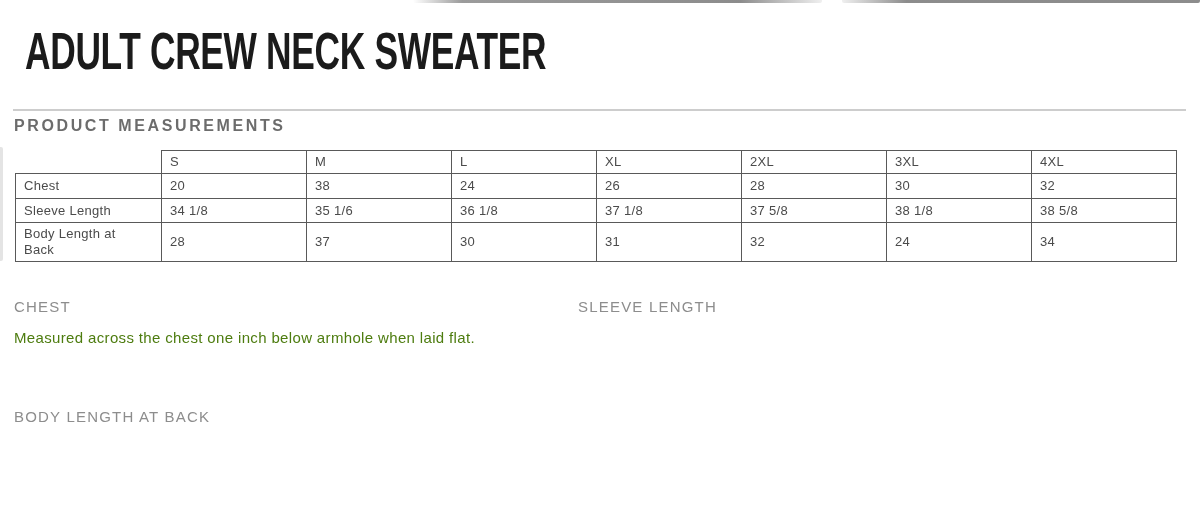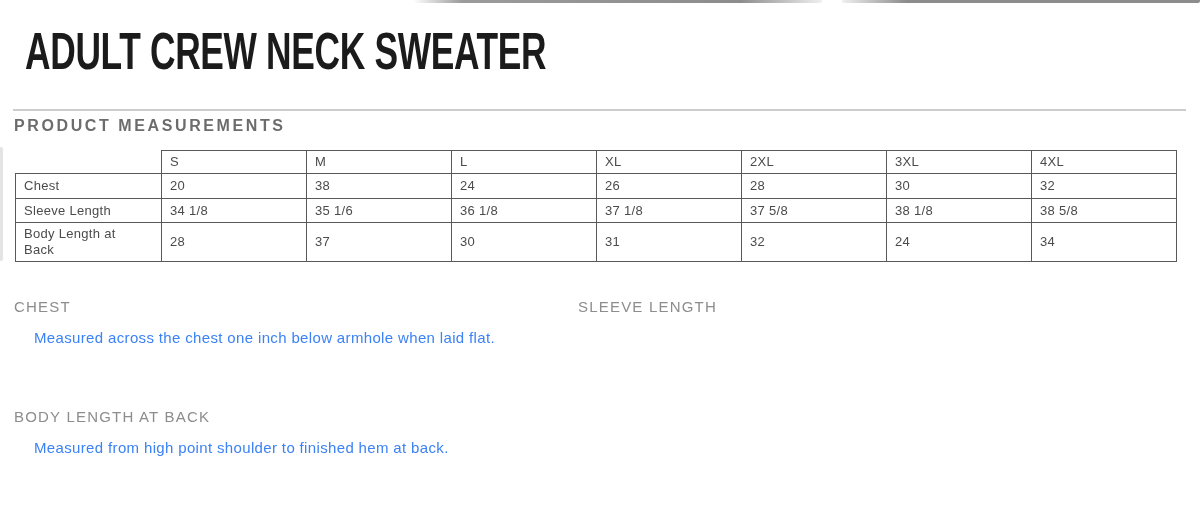--- a/index.html
+++ b/index.html
@@ -68,23 +68,22 @@
 
   .def { position: absolute; }
   .def-0 { left: 14px;  top: 297px; width: 540px; }
   .def-1 { left: 578px; top: 297px; width: 525px; }
   .def-2 { left: 14px;  top: 407px; width: 540px; }
   .def-heading {
     font-size: 15px; color: #8d8d8d; letter-spacing: 1.2px;
     line-height: 20px; margin-bottom: 7px;
   }
   .def-text {
-    font-size: 15px; color: #3b82f6; letter-spacing: 0.35px;
+    font-size: 15px; color: #4d7c0f; letter-spacing: 0.35px;
     line-height: 27px;
-    margin-left: 20px;
   }
 
   .bottom-bar {
     position: absolute; left: 0; top: 502px; width: 1190px; height: 5px;
     background: #d2d2d2; border-radius: 0 3px 3px 0;
   }
 </style>
 </head>
 <body>
 
@@ -155,18 +154,17 @@
     <div class="def-heading">CHEST</div>
     <div class="def-text">Measured across the chest one inch below armhole when laid flat.</div>
   </div>
 
   <div class="def def-1">
     <div class="def-heading">SLEEVE LENGTH</div>
   </div>
 
   <div class="def def-2">
     <div class="def-heading">BODY LENGTH AT BACK</div>
-    <div class="def-text">Measured from high point shoulder to finished hem at back.</div>
   </div>
 
   <div class="bottom-bar"></div>
 
 </div>
 
 </body></html>

